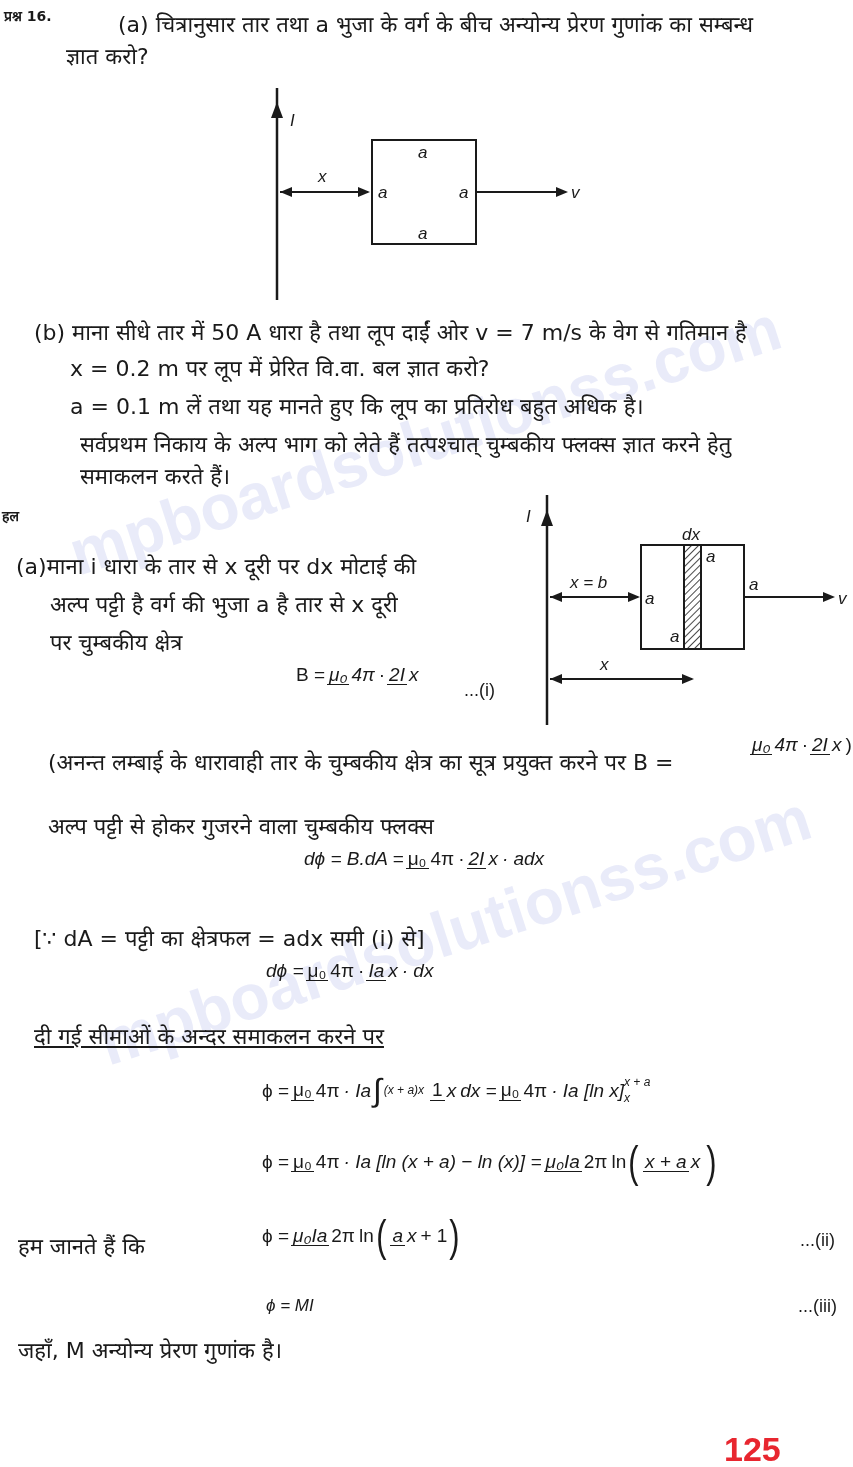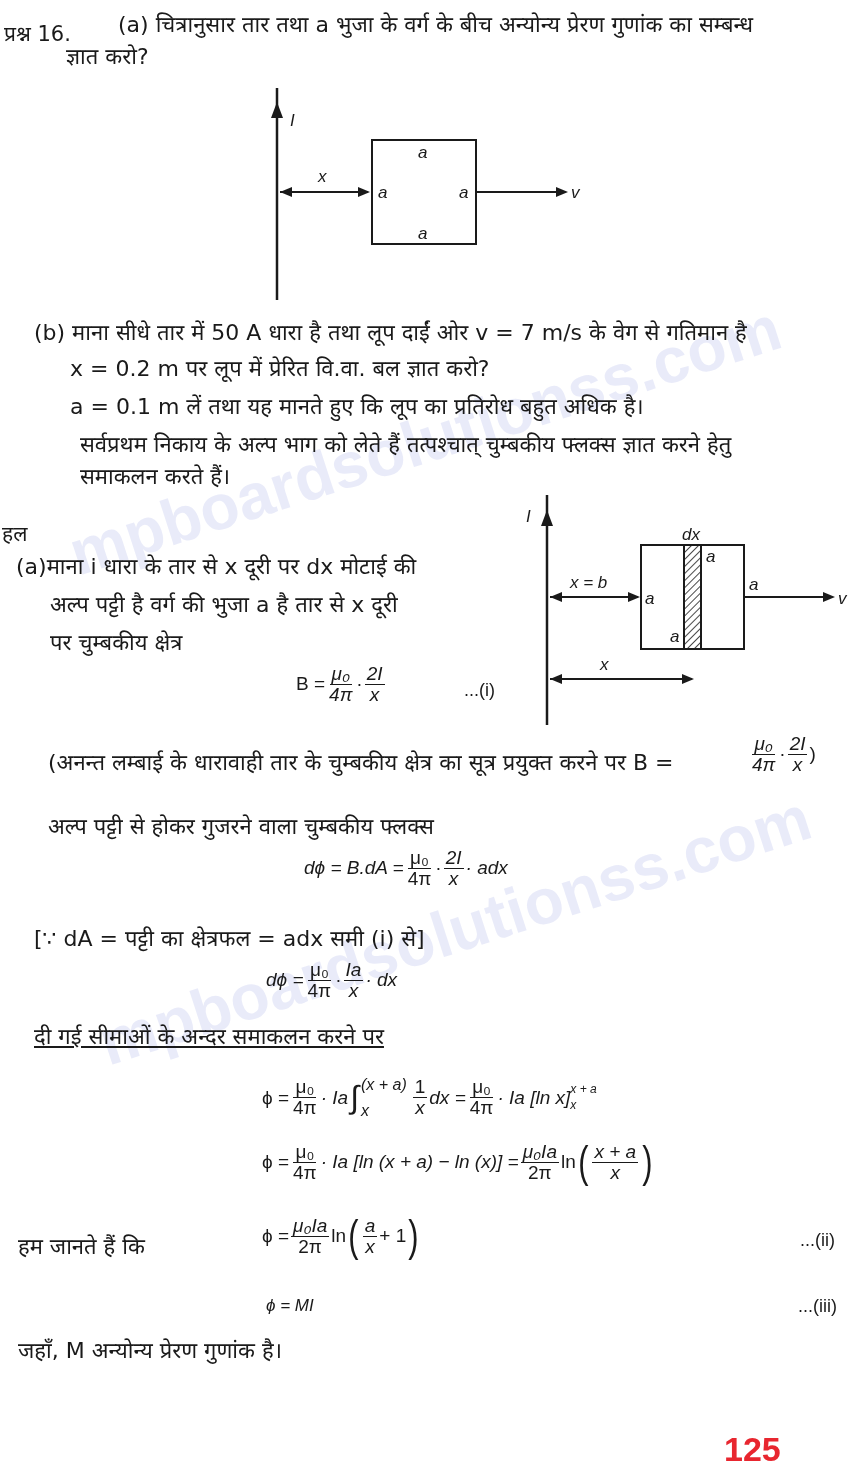--- a/index.html
+++ b/index.html
@@ -1,23 +1,23 @@
 <!DOCTYPE html>
 <html><head>
 <meta charset="utf-8">
 <style>
   * { box-sizing: border-box; margin: 0; padding: 0; }
   html, body { width: 853px; height: 1467px; background: #ffffff; overflow: hidden; }
   body { position: relative; font-family: "DejaVu Sans", sans-serif; color: #1a1a1a; }
   .abs { position: absolute; white-space: nowrap; }
-  .q { font-size: 21px; font-weight: normal; margin-top: 13px; }
+  .q { font-size: 14px; font-weight: bold; }
   .b { font-size: 22px; font-weight: normal; }
   .t { font-size: 22px; }
   .m { font-family: "Liberation Sans", sans-serif; font-style: italic; font-size: 17px; }
-  .frac { display: inline-flex; flex-direction: column; align-items: center; vertical-align: middle; margin: 0 2px; line-height: 1.05; }
+  .frac { display: inline-flex; flex-direction: row; align-items: center; vertical-align: middle; margin: 0 2px; line-height: 1.05; }
   .frac .num { border-bottom: 1.5px solid #1a1a1a; padding: 0 2px; }
   .frac .den { padding: 0 2px; }
   .eqn { display: flex; align-items: center; font-family: "Liberation Sans", sans-serif; font-style: italic; font-size: 19px; }
   .eqn .up { font-style: normal; }
   .bigparen { font-size: 44px; font-style: normal; font-weight: 300; line-height: 1; transform: scaleX(0.7); }
   .int { font-size: 32px; font-style: normal; margin: 0 2px; }
   .eqno { font-family: "Liberation Sans", sans-serif; font-size: 18px; }
   .wm { position: absolute; font-family: "Liberation Sans", sans-serif; font-weight: bold; font-size: 64px; color: rgba(120,130,220,0.16); transform: rotate(-18deg); transform-origin: left top; pointer-events: none; }
   .pageno { font-family: "Liberation Sans", sans-serif; font-weight: bold; font-size: 34px; color: #e8262f; }
   svg text { font-family: "Liberation Sans", sans-serif; font-style: italic; font-size: 17px; fill: #1a1a1a; }
@@ -153,21 +153,21 @@
 <div class="abs t" style="left:34px; top:1020px;text-decoration:underline;">दी गई सीमाओं के अन्दर समाकलन करने पर</div>
 
 <div class="abs eqn" style="left:262px; top:1072px;">
   <span class="up">ϕ =</span>
   <span class="frac">
       <span class="num up">μ₀</span>
       <span class="den up">4π</span>
     </span>
   <span>· Ia</span>
   <span class="int">∫</span>
-  <span style="display:inline-flex;flex-direction:column;font-size:16px;line-height:1.6;margin-right:4px;">
+  <span style="display:inline-flex;flex-direction:row;font-size:12px;line-height:1.6;margin-right:4px;">
       <span>(x + a)</span>
       <span>x</span>
     </span>
   <span class="frac">
       <span class="num up">1</span>
       <span class="den">x</span>
     </span>
   <span>dx =</span>
   <span class="frac">
       <span class="num up">μ₀</span>

